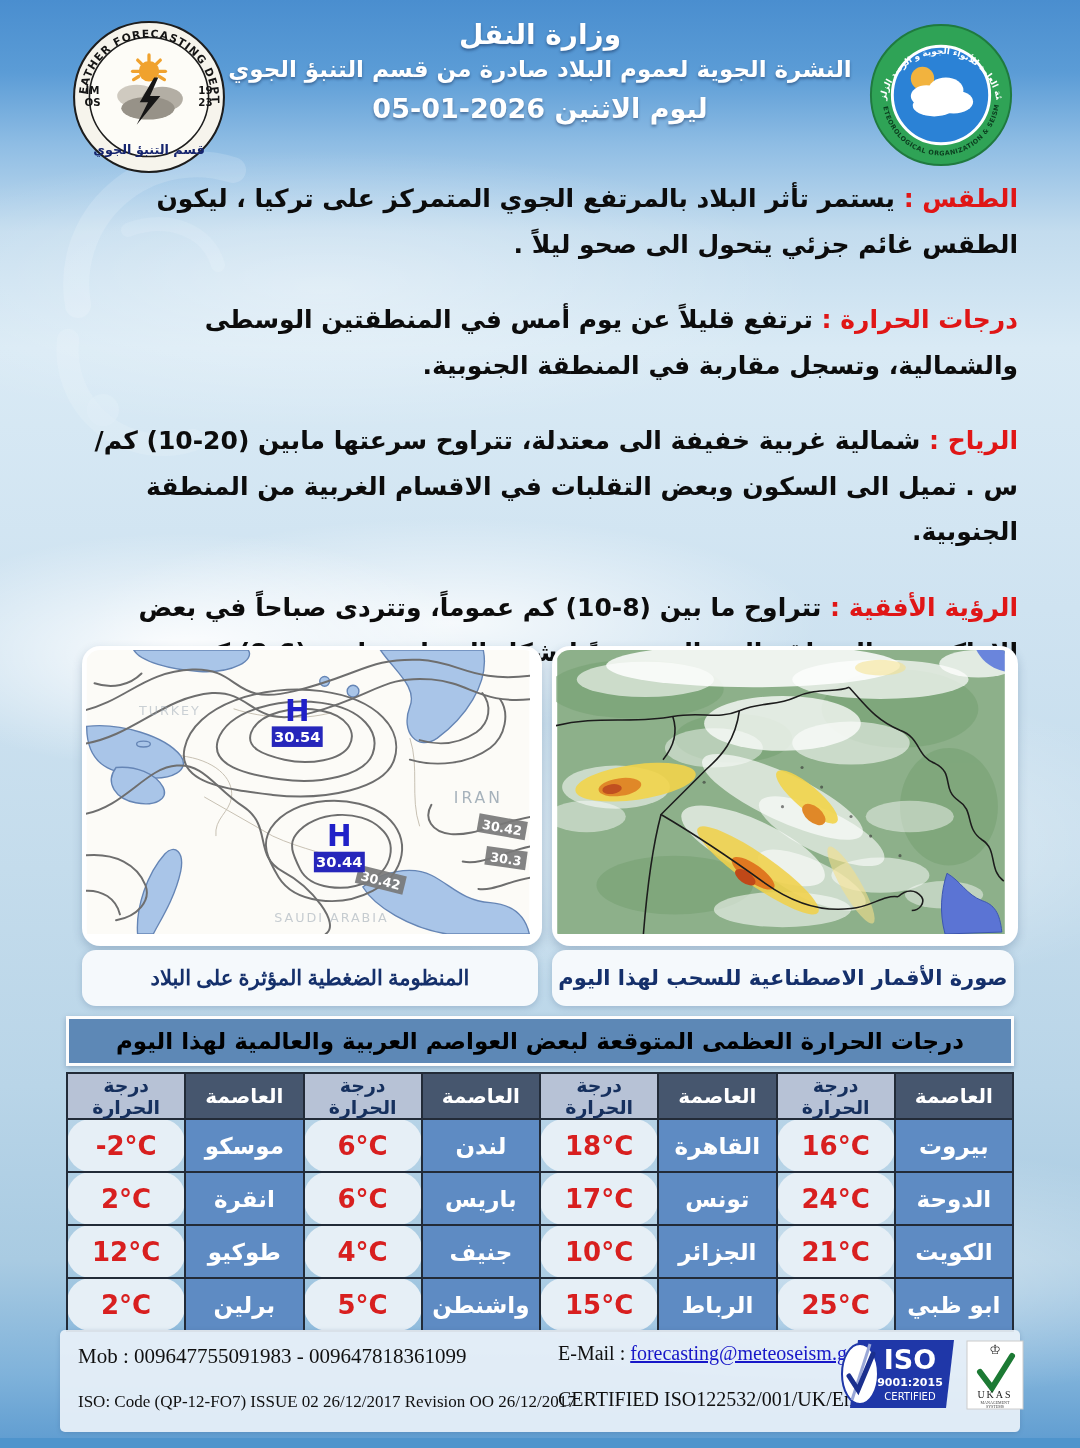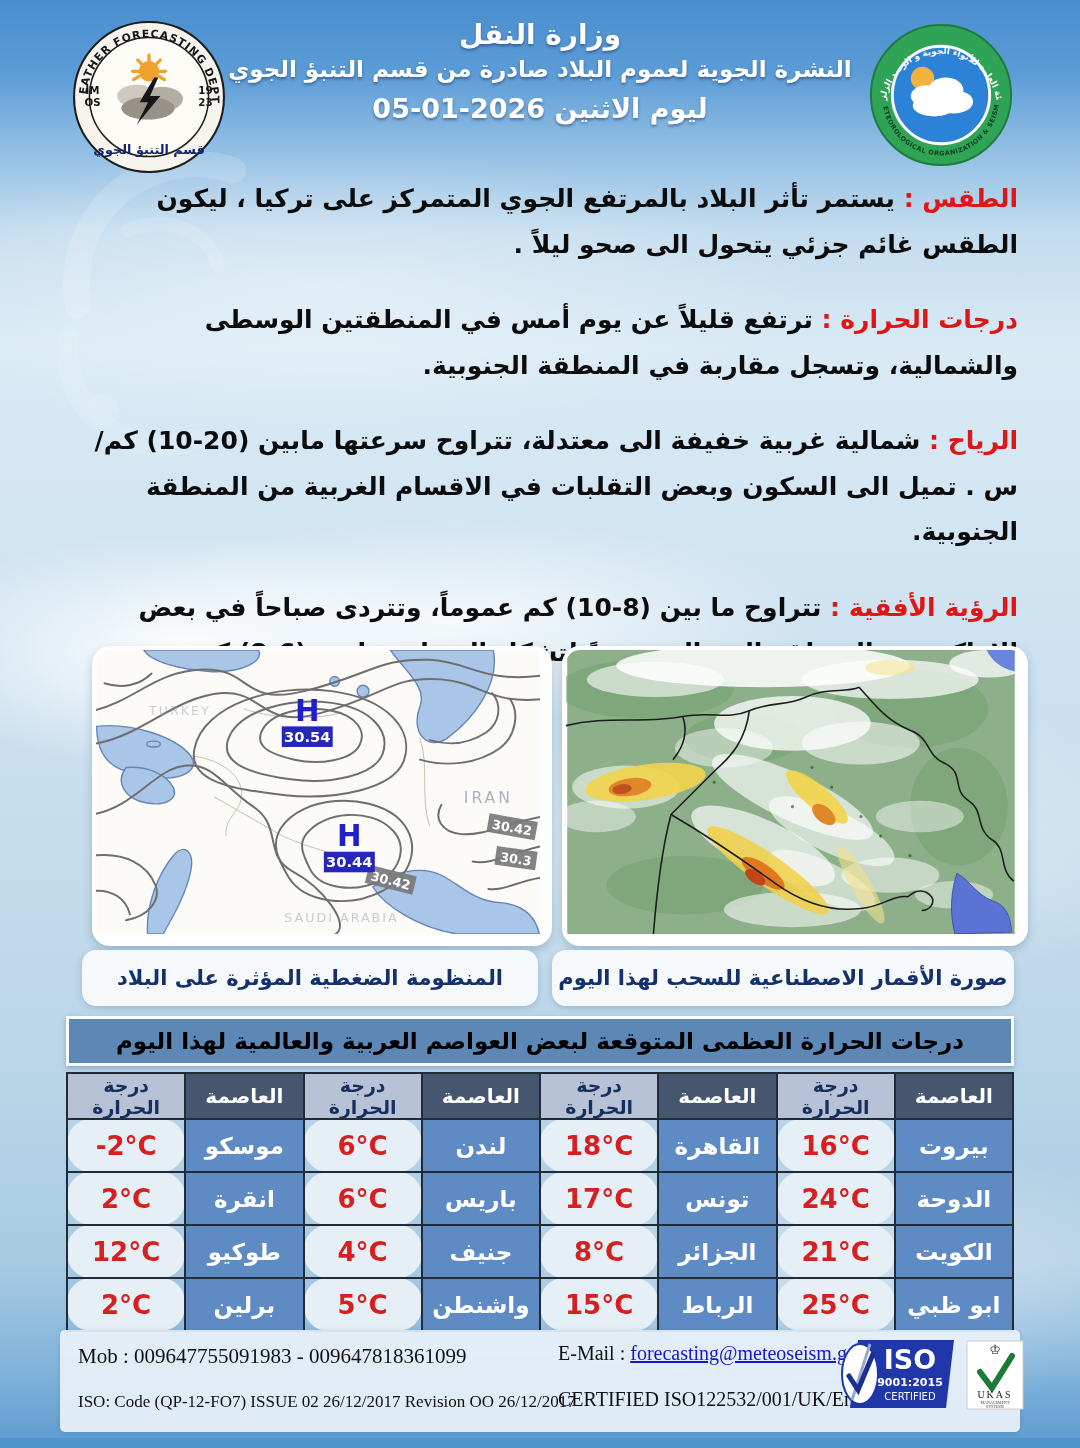--- a/index.html
+++ b/index.html
@@ -26,28 +26,28 @@
   .logo{position:absolute;}
   .logo-left{top:20px;left:72px;width:154px;height:154px;}
   .logo-right{top:22px;left:868px;width:146px;height:146px;}
   .watermark{position:absolute;top:110px;left:8px;opacity:.28;pointer-events:none;}
   
   .forecast{position:absolute;top:176px;right:62px;left:68px;direction:rtl;text-align:right;}
   .forecast p{margin:0 0 30px 0;font-size:25px;font-weight:bold;color:#0c0c0c;line-height:1.82;}
   .forecast .lbl{color:#e01616;}
   
   .map{position:absolute;top:646px;height:292px;border-radius:18px;overflow:hidden;
-       border:4px solid rgba(255,255,255,.85);box-shadow:0 4px 10px rgba(40,70,110,.25);background:#fff;margin-left:10px;}
+       border:4px solid rgba(255,255,255,.85);box-shadow:0 4px 10px rgba(40,70,110,.25);background:#fff;}
   .map svg{display:block;}
   .map-left{left:82px;width:452px;}
   .map-right{left:552px;width:458px;}
   .caption{position:absolute;top:950px;height:56px;border-radius:14px;background:#f5f9fc;
        box-shadow:0 2px 6px rgba(60,90,130,.25);display:flex;align-items:center;justify-content:center;
        font-size:21px;font-weight:bold;color:#15306b;direction:rtl;}
-  .cap-left{left:82px;width:456px;}
+  .cap-left{left:82px;width:456px;font-family:Liberation Serif, serif;}
   .cap-right{left:552px;width:462px;}
   
   .table-title{position:absolute;top:1016px;left:66px;width:948px;height:50px;background:#5d88b6;
        border:3px solid #fdfdfd;box-shadow:0 2px 5px rgba(50,80,120,.35);box-sizing:border-box;
        display:flex;align-items:center;justify-content:center;color:#000000;font-weight:bold;font-size:23px;direction:rtl;}
   .temp-table-wrap{position:absolute;top:1072px;left:66px;width:948px;}
   table.temps{width:100%;border-collapse:collapse;table-layout:fixed;direction:rtl;}
   table.temps th,table.temps td{border:2px solid #222b38;text-align:center;vertical-align:middle;padding:0;}
   table.temps thead tr{height:46px;}
   table.temps tbody tr{height:53px;}
@@ -335,21 +335,21 @@
           <td class="tmp-c">17°C</td>
           <td class="cap-c">باريس</td>
           <td class="tmp-c">6°C</td>
           <td class="cap-c">انقرة</td>
           <td class="tmp-c">2°C</td>
         </tr>
         <tr>
           <td class="cap-c">الكويت</td>
           <td class="tmp-c">21°C</td>
           <td class="cap-c">الجزائر</td>
-          <td class="tmp-c">8°C</td>
+          <td class="tmp-c">10°C</td>
           <td class="cap-c">جنيف</td>
           <td class="tmp-c">4°C</td>
           <td class="cap-c">طوكيو</td>
           <td class="tmp-c">12°C</td>
         </tr>
         <tr>
           <td class="cap-c">ابو ظبي</td>
           <td class="tmp-c">25°C</td>
           <td class="cap-c">الرباط</td>
           <td class="tmp-c">15°C</td>

